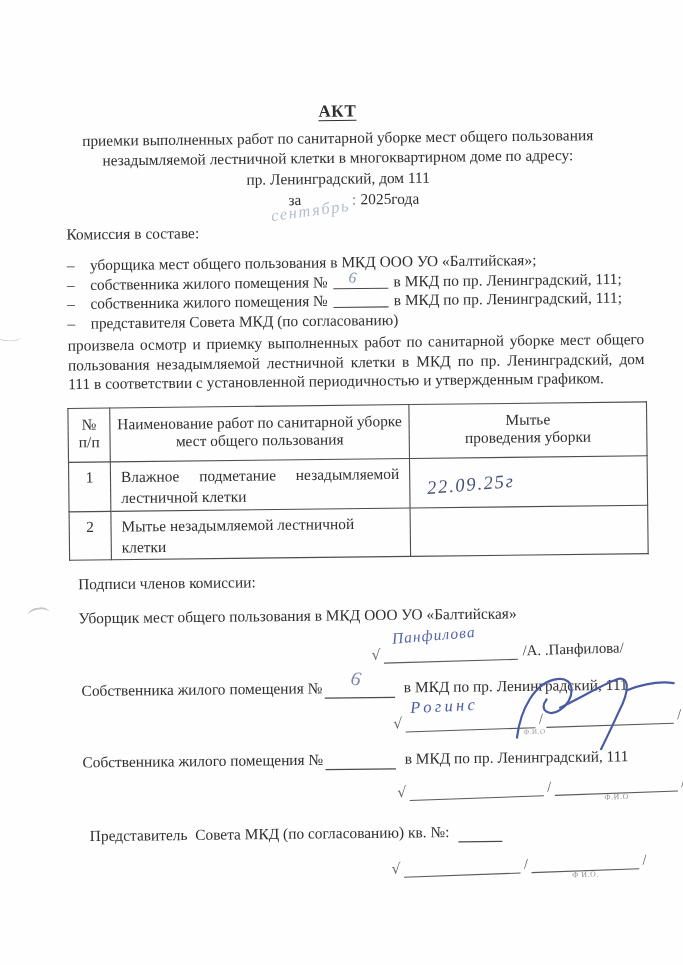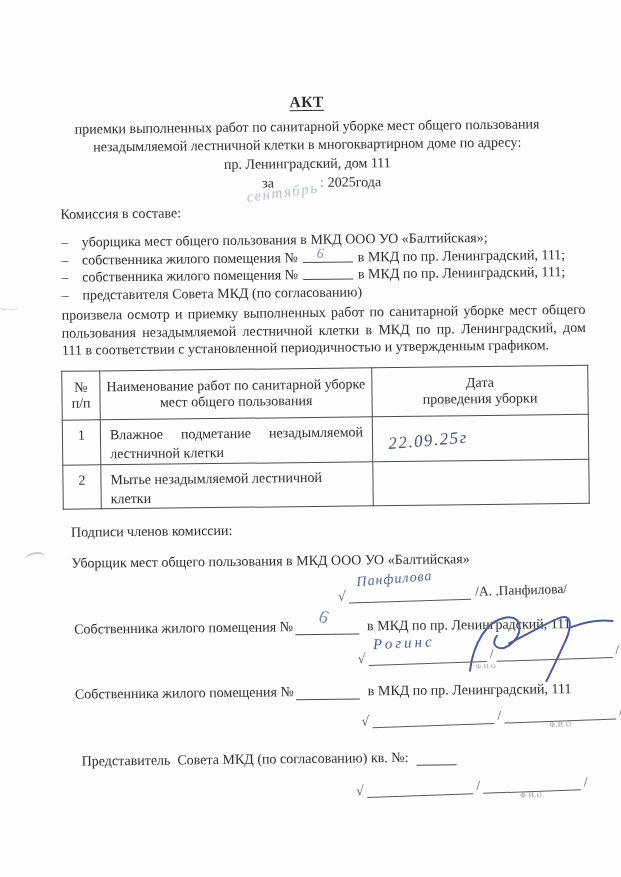--- a/index.html
+++ b/index.html
@@ -117,21 +117,21 @@
     <table class="acttable">
       <colgroup>
           <col style="width:38px">
           <col style="width:272px">
           <col style="width:216px">
         </colgroup>
       <tbody>
           <tr style="height:49px">
         <td class="th"><span>№</span><br><span>п/п</span></td>
         <td class="th"><span>Наименование работ по санитарной уборке</span><br><span>мест общего пользования</span></td>
-        <td class="th"><span>Дата</span><br><span>проведения уборки</span></td>
+        <td class="th"><span>Мытье</span><br><span>проведения уборки</span></td>
       </tr>
       <tr style="height:45px">
         <td class="cell-num">1</td>
         <td class="cell-work">
               <span class="work-j">Влажное подметание незадымляемой</span>
               <span class="work-p">лестничной клетки</span>
             </td>
         <td class="cell-date">
               <div class="hw hw-date">22.09.25г</div>
             </td>

